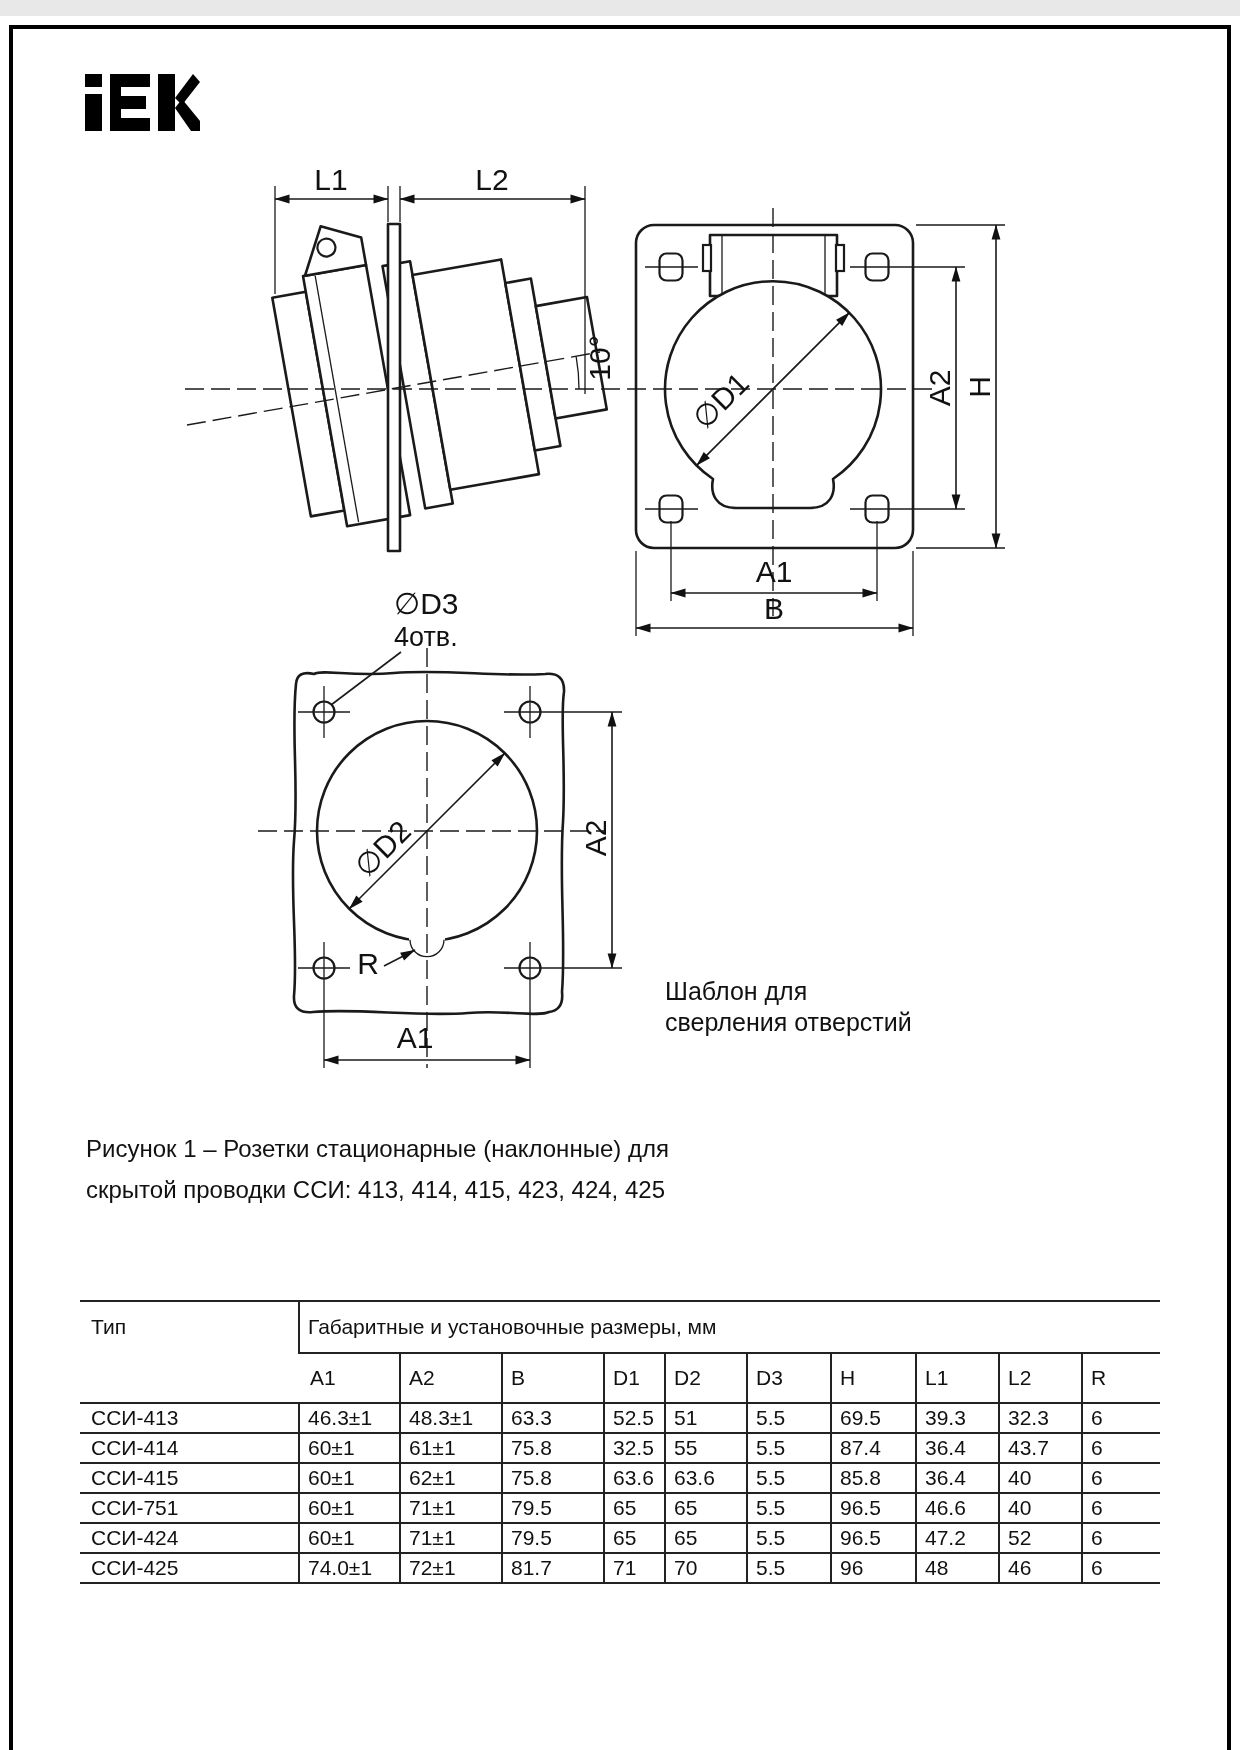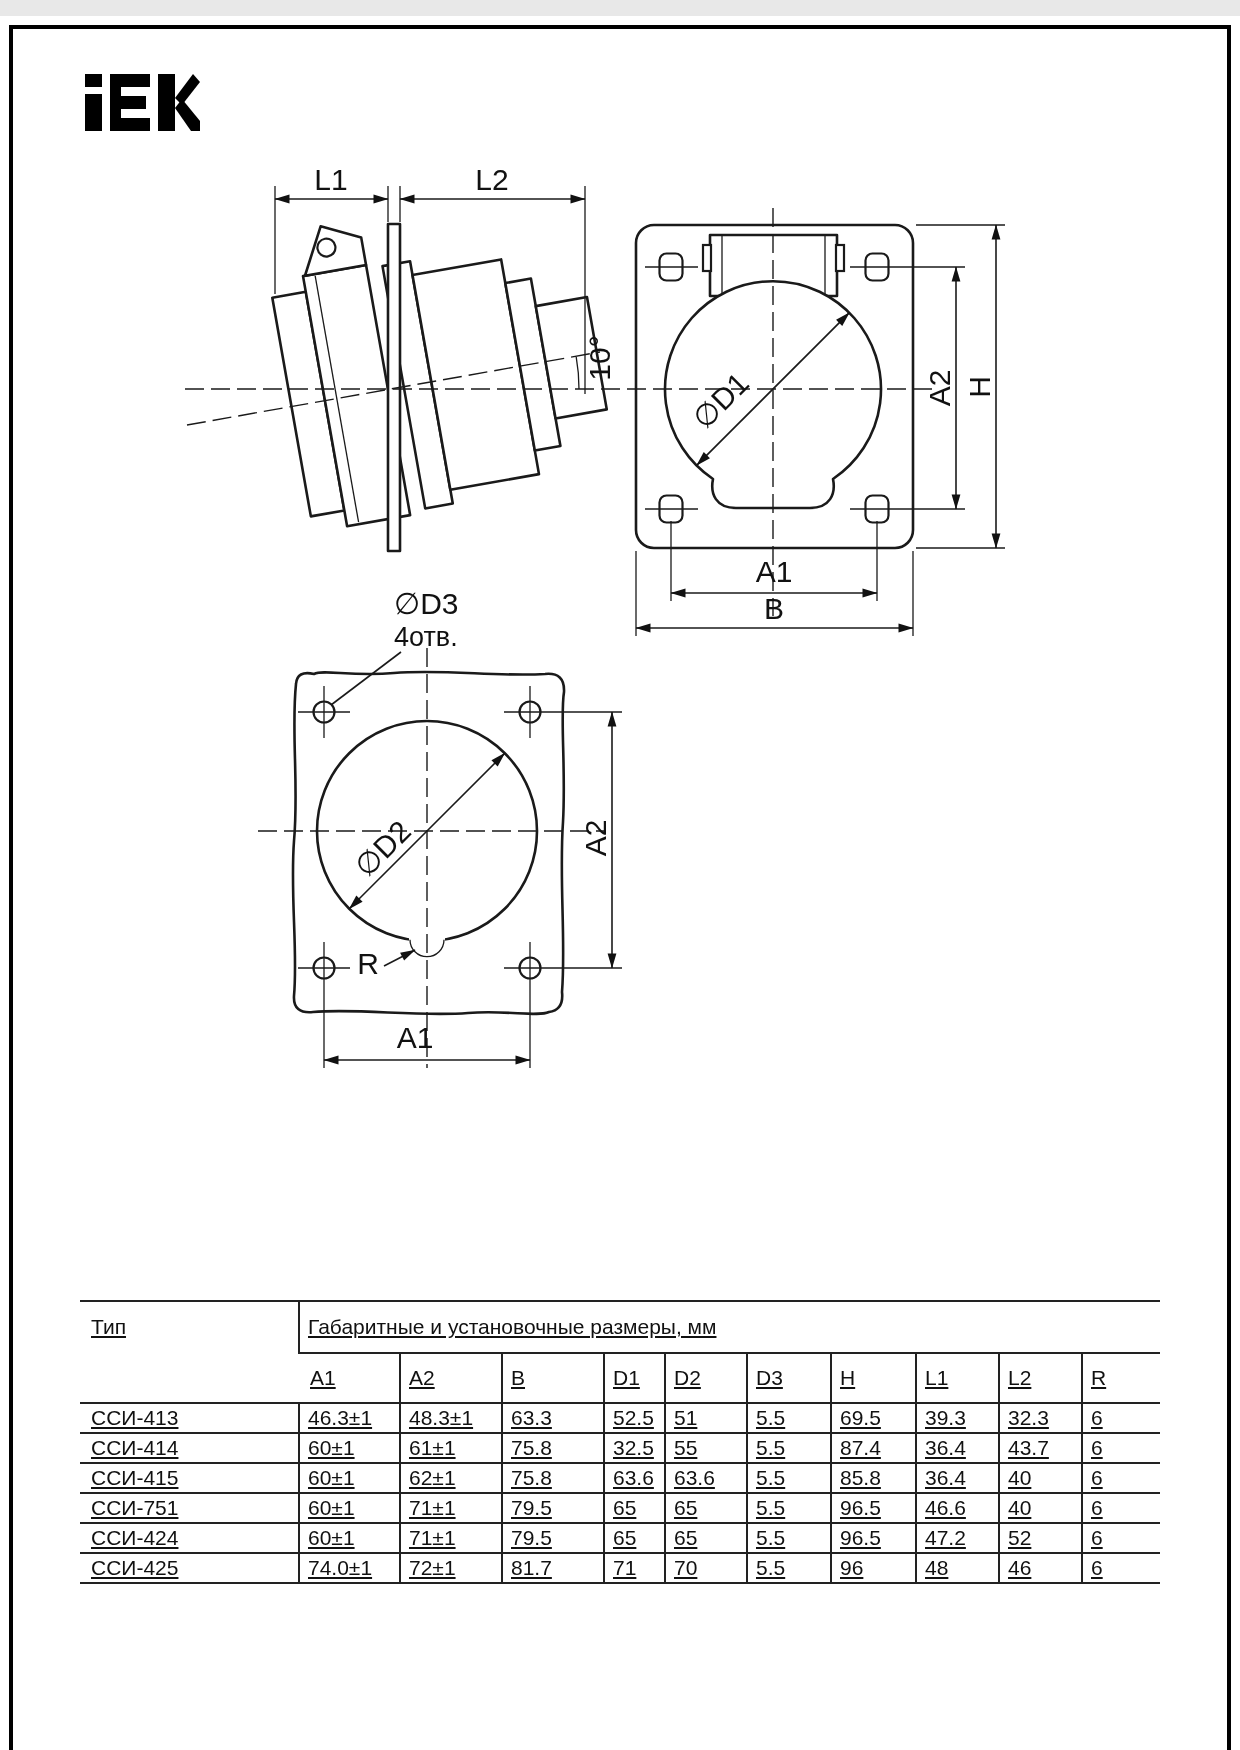--- a/index.html
+++ b/index.html
@@ -13,21 +13,21 @@
   .obj{fill:#fff;stroke:#1a1a1a;stroke-width:2.6;stroke-linejoin:round;}
   .obj2{fill:#fff;stroke:#1a1a1a;stroke-width:2.2;}
   .thin{fill:none;stroke:#1a1a1a;stroke-width:1.3;}
   .dim{fill:none;stroke:#1a1a1a;stroke-width:1.6;}
   .cl{fill:none;stroke:#1a1a1a;stroke-width:1.4;stroke-dasharray:19 7;}
   .mask{stroke:#fff;stroke-width:8;fill:none;}
   .logo{fill:#000;}
   .note{position:absolute;left:665px;top:960px;font-size:25px;line-height:31px;}
   .caption{position:absolute;left:86px;top:1112px;font-size:24px;line-height:41px;}
   table.dims{position:absolute;left:80px;top:1284px;width:1080px;border-collapse:collapse;
-             table-layout:fixed;font-size:21px;border-bottom:2px solid #222;text-decoration:underline;}
+             table-layout:fixed;font-size:21px;border-bottom:2px solid #222;}
   table.dims th,table.dims td{border-left:2px solid #222;padding:0 2px 0 8px;text-align:left;
              font-weight:normal;white-space:nowrap;overflow:hidden;}
   table.dims th:first-child,table.dims td:first-child{border-left:none;padding-left:11px;}
   table.dims thead tr:first-child{border-top:2px solid #222;height:52px;}
   table.dims thead tr:nth-child(2){border-top:2px solid #222;height:50px;}
   table.dims tbody tr{border-top:2px solid #222;height:30px;}
   table.dims th.type-cell{vertical-align:top;padding-top:13px;}
 </style>
 </head>
 <body>
@@ -159,21 +159,29 @@
       <text class="lbl" x="774" y="603" text-anchor="middle">B</text>
       <text class="lbl" x="394" y="598">∅D3</text>
       <text class="lbl-s" x="394" y="630">4отв.</text>
       <text class="lbl" x="390" y="840" text-anchor="middle" transform="rotate(-45 390 840)">∅D2</text>
       <text class="lbl" x="606" y="822" text-anchor="middle" transform="rotate(-90 606 822)">A2</text>
       <text class="lbl" x="415" y="1032" text-anchor="middle">A1</text>
       <text class="lbl" x="368" y="958" text-anchor="middle">R</text>
     </g>
   </svg>
 
-
+  <div class="note">
+    <div>Шаблон для</div>
+    <div>сверления отверстий</div>
+  </div>
+
+  <div class="caption">
+    <div>Рисунок 1 – Розетки стационарные (наклонные) для</div>
+    <div>скрытой проводки ССИ: 413, 414, 415, 423, 424, 425</div>
+  </div>
 
   <table class="dims">
     <colgroup>
       <col style="width:219px">
         <col style="width:101px">
         <col style="width:102px">
       <col style="width:102px">
         <col style="width:61px">
         <col style="width:82px">
       <col style="width:84px">

